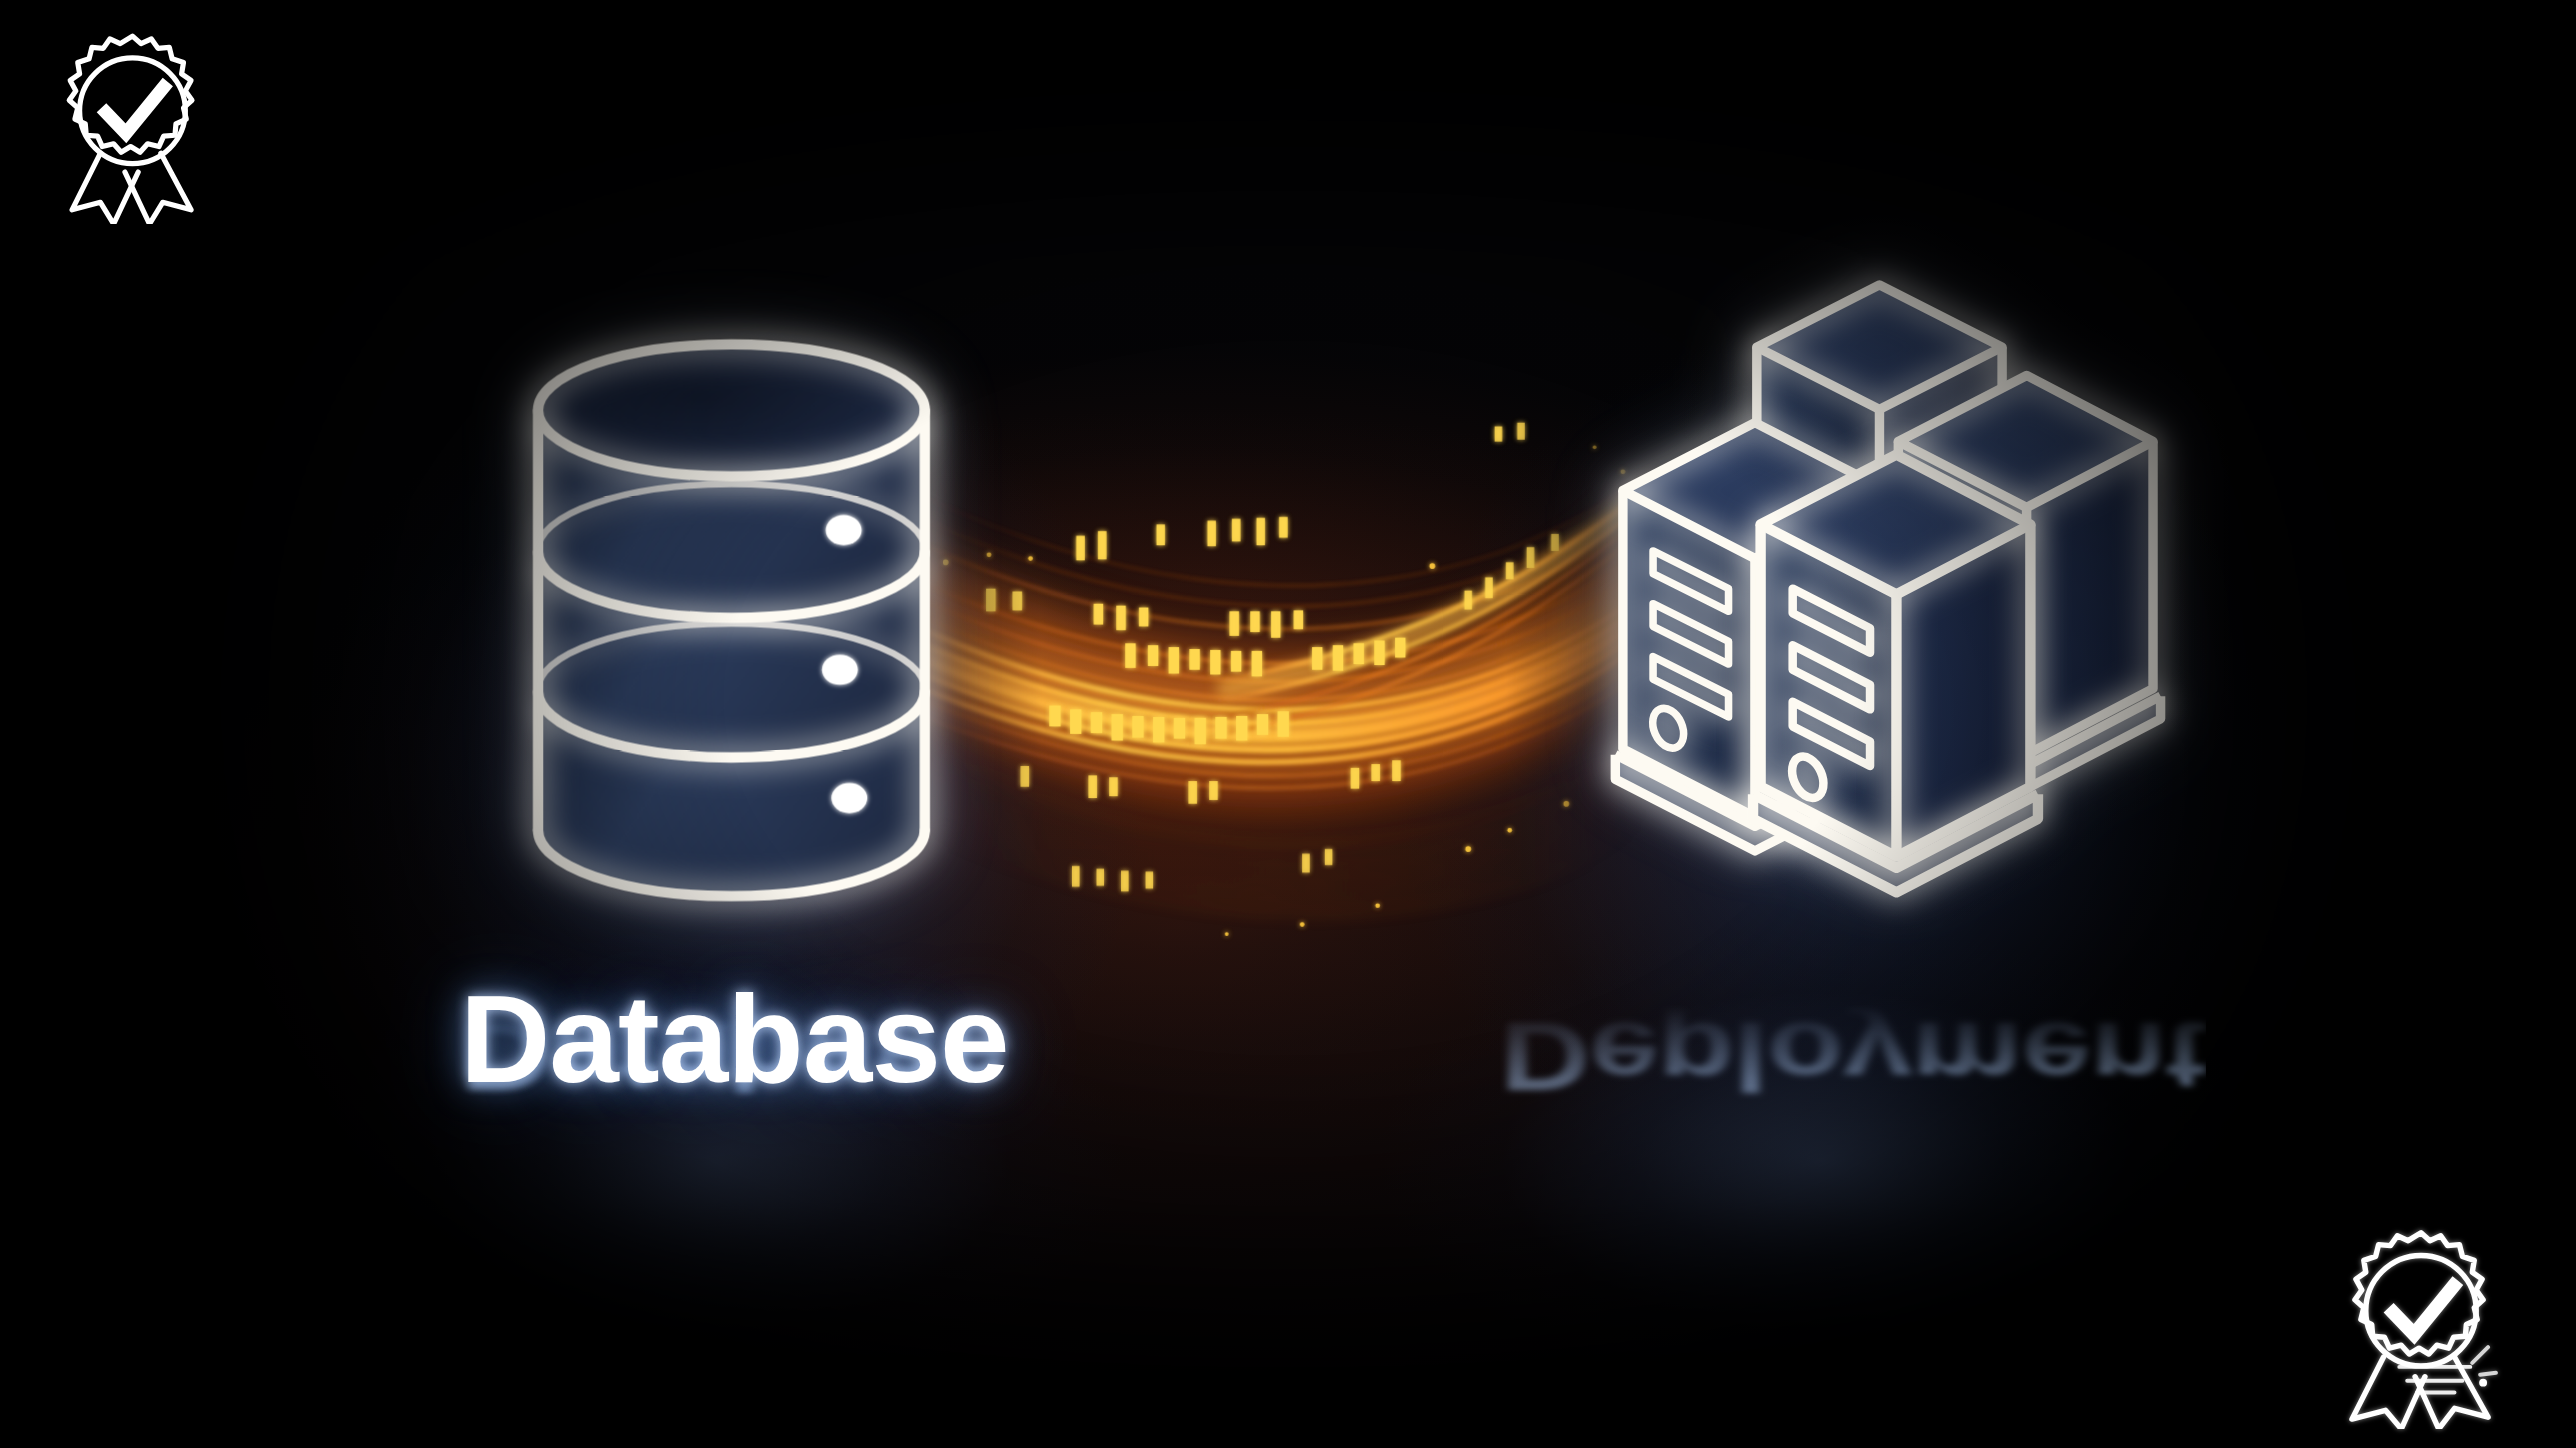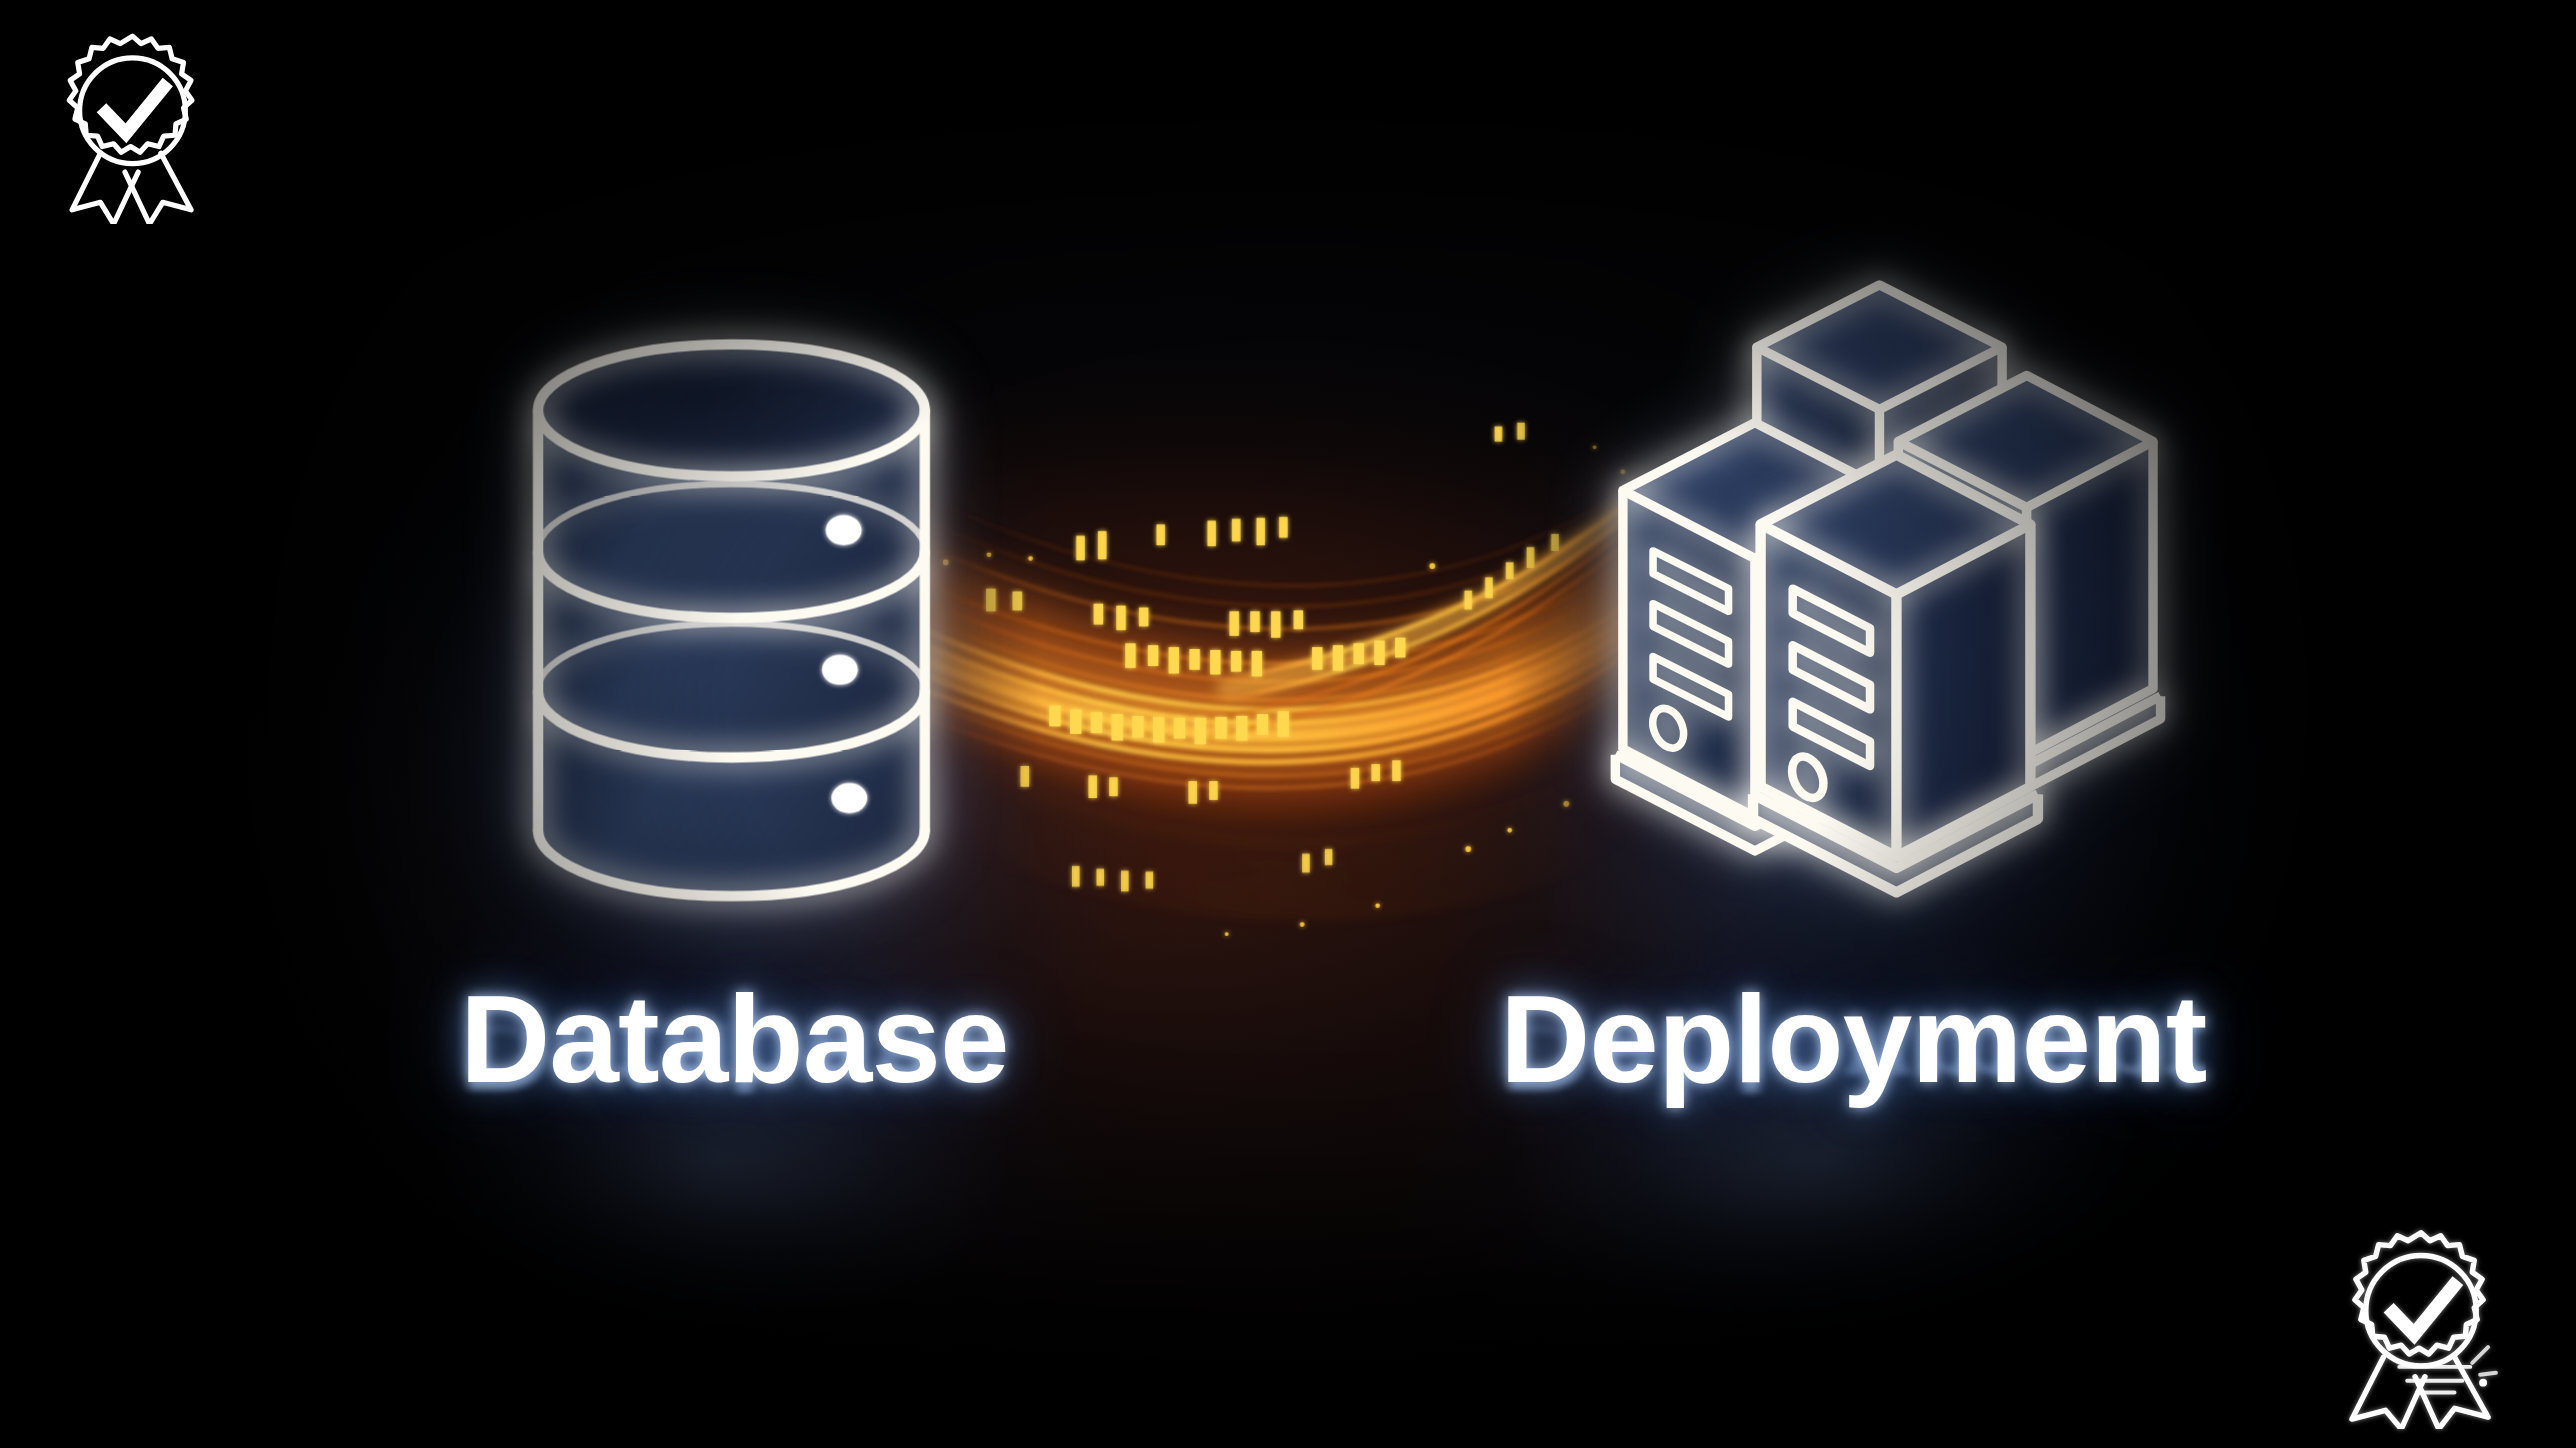--- a/index.html
+++ b/index.html
@@ -550,21 +550,20 @@
   <div class="bg-layer bg-vignette"></div>
   <div class="bg-layer bg-edge-top"></div>
   <div class="bg-layer bg-edge-bottom"></div>
   <div class="bg-layer bg-edge-left"></div>
   <div class="bg-layer bg-edge-right"></div>
 
   <div class="label-reflection" id="label-database-reflection">Database</div>
   <div class="label-reflection" id="label-deployment-reflection">Deployment</div>
 
   <div class="label" id="label-database">Database</div>
-  <div class="label" id="label-deployment">Deployment</div>
 
   <div class="badge" id="badge-top-left">
     <svg viewBox="0 0 200 215" width="189" height="203">
       <g fill="none" stroke="#ffffff" stroke-width="5.5" stroke-linejoin="round" stroke-linecap="round">
 
         <path d="M66 140 L36 200 L66 192 L80 215 L106 160"></path>
         <path d="M130 140 L162 200 L132 192 L118 215 L92 160"></path>
 
         <path d="M100 16 l9 8 11 -5 7 10 12 -1 3 12 12 4 -2 12 10 7 -6 11 7 10 -9 8 3 12 -11 5 -1 12 -12 1 -5 11 -12 -3 -8 9 -10 -6 -10 6 -8 -9 -12 3 -5 -11 -12 -1 -1 -12 -11 -5 3 -12 -9 -8 7 -10 -6 -11 10 -7 -2 -12 12 -4 3 -12 12 1 7 -10 11 5 Z"></path>
 

